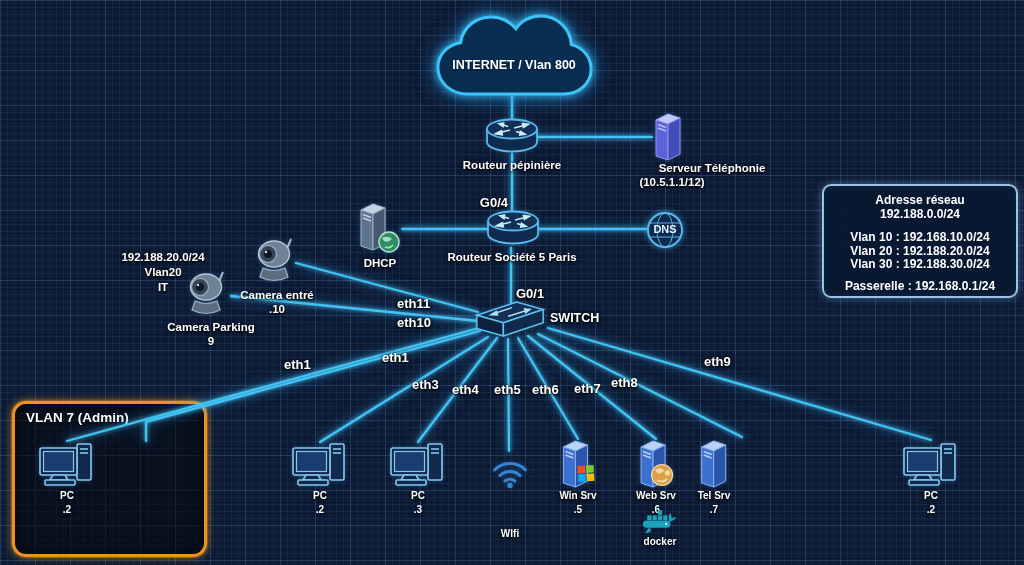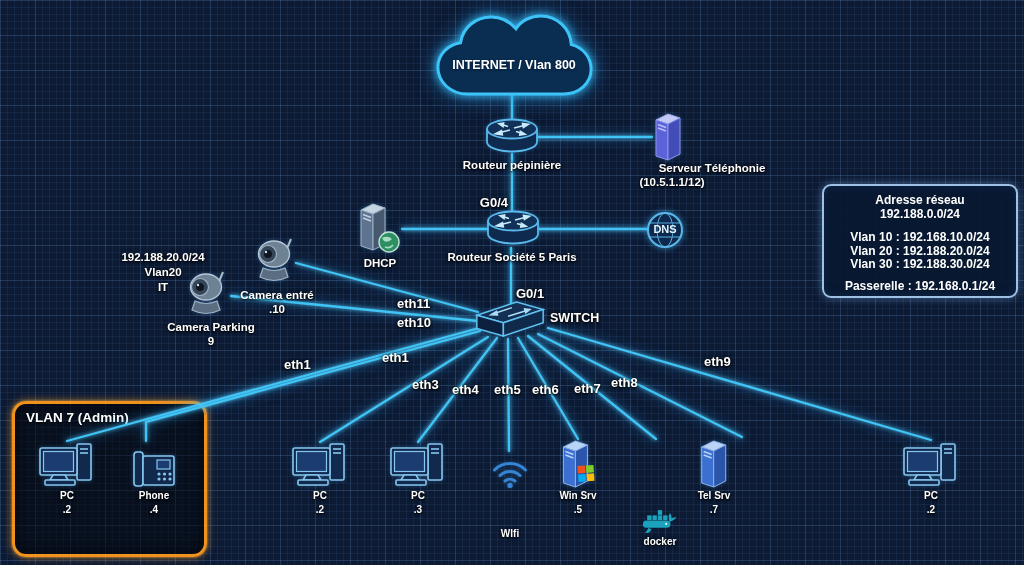--- a/index.html
+++ b/index.html
@@ -234,41 +234,20 @@
         <rect x="1" y="5" width="37" height="27" rx="2"></rect>
         <rect x="4.5" y="8.5" width="30" height="20" fill="#1b3c6e" stroke-width="1.2"></rect>
         <path d="M14 32 h12 l3 5 h-18 z"></path>
         <rect x="6" y="37" width="30" height="5" rx="1"></rect>
       </g>
         </svg>
       </div>
     <div class="lbl">PC</div>
     <div class="lbl">.2</div>
   </div>
-  <div class="device" style="left:154px;top:437px;">
-    <div class="icon-box">
-        <svg width="44" height="40" viewBox="0 0 44 40">
-      <g stroke="#86c6ef" stroke-width="1.6" fill="#12294e">
-        <rect x="2" y="3" width="9" height="34" rx="3"></rect>
-        <rect x="11" y="7" width="31" height="29" rx="2"></rect>
-        <rect x="25" y="11" width="13" height="9" fill="#1b3c6e" stroke-width="1.2"></rect>
-      </g>
-      <g fill="#86c6ef">
-        <circle cx="27" cy="25" r="1.6"></circle>
-            <circle cx="32.5" cy="25" r="1.6"></circle>
-            <circle cx="38" cy="25" r="1.6"></circle>
-        <circle cx="27" cy="30" r="1.6"></circle>
-            <circle cx="32.5" cy="30" r="1.6"></circle>
-            <circle cx="38" cy="30" r="1.6"></circle>
-      </g>
-        </svg>
-      </div>
-    <div class="lbl">Phone</div>
-    <div class="lbl">.4</div>
-  </div>
 
   <div class="device" style="left:320px;top:437px;">
     <div class="icon-box">
         <svg width="56" height="46" viewBox="0 0 56 46">
       <g stroke="#86c6ef" stroke-width="1.6" fill="#12294e">
         <rect x="38" y="1" width="14" height="36" rx="1.5"></rect>
         <line x1="41" y1="6" x2="49" y2="6"></line>
             <line x1="41" y1="10" x2="49" y2="10"></line>
         <rect x="1" y="5" width="37" height="27" rx="2"></rect>
         <rect x="4.5" y="8.5" width="30" height="20" fill="#1b3c6e" stroke-width="1.2"></rect>
@@ -323,20 +302,39 @@
         <rect x="0" y="0" width="7.5" height="7.5" fill="#f1511b"></rect>
         <rect x="8.5" y="0" width="7.5" height="7.5" fill="#80cc28"></rect>
         <rect x="0" y="8.5" width="7.5" height="7.5" fill="#00adef"></rect>
         <rect x="8.5" y="8.5" width="7.5" height="7.5" fill="#fbbc09"></rect>
       </g>
         </svg>
       </div>
     <div class="lbl">Win Srv</div>
     <div class="lbl">.5</div>
   </div>
+  <div class="device" style="left:656px;top:437px;">
+    <div class="icon-box">
+        <svg width="36" height="50" viewBox="0 0 36 50">
+      <polygon points="3,8 15,2 27,6 15,12" fill="#b9d3f7" stroke="#8fb2e8" stroke-width="1"></polygon>
+      <polygon points="3,8 15,12 15,48 3,44" fill="#3b6fd0" stroke="#8fb2e8" stroke-width="1"></polygon>
+      <polygon points="15,12 27,6 27,42 15,48" fill="#2a55ab" stroke="#8fb2e8" stroke-width="1"></polygon>
+      <line x1="5" y1="12.5" x2="13" y2="15.5" stroke="#b9d3f7" stroke-width="1.4"></line>
+      <line x1="5" y1="16" x2="13" y2="19" stroke="#b9d3f7" stroke-width="1.4"></line>
+      <g>
+        <circle cx="24" cy="36" r="10.5" fill="#dd9f46" stroke="#f3ddb0" stroke-width="1.2"></circle>
+        <path d="M17 31 q4.5 -3.5 9 0 q-2.5 4.5 -7 3 z" fill="#f3d9a2"></path>
+        <circle cx="29.5" cy="34" r="2.8" fill="#f3d9a2"></circle>
+        <path d="M19 41 q5.5 3.5 10 -1" stroke="#f3d9a2" stroke-width="2" fill="none"></path>
+      </g>
+        </svg>
+      </div>
+    <div class="lbl">Web Srv</div>
+    <div class="lbl">.6</div>
+  </div>
   <div class="device" style="left:714px;top:437px;">
     <div class="icon-box">
         <svg width="32" height="50" viewBox="0 0 30 50">
       <polygon points="3,8 15,2 27,6 15,12" fill="#b9d3f7" stroke="#8fb2e8" stroke-width="1"></polygon>
       <polygon points="3,8 15,12 15,48 3,44" fill="#3b6fd0" stroke="#8fb2e8" stroke-width="1"></polygon>
       <polygon points="15,12 27,6 27,42 15,48" fill="#2a55ab" stroke="#8fb2e8" stroke-width="1"></polygon>
       <line x1="5" y1="12.5" x2="13" y2="15.5" stroke="#b9d3f7" stroke-width="1.4"></line>
       <line x1="5" y1="16" x2="13" y2="19" stroke="#b9d3f7" stroke-width="1.4"></line>
     </svg>
       </div>

